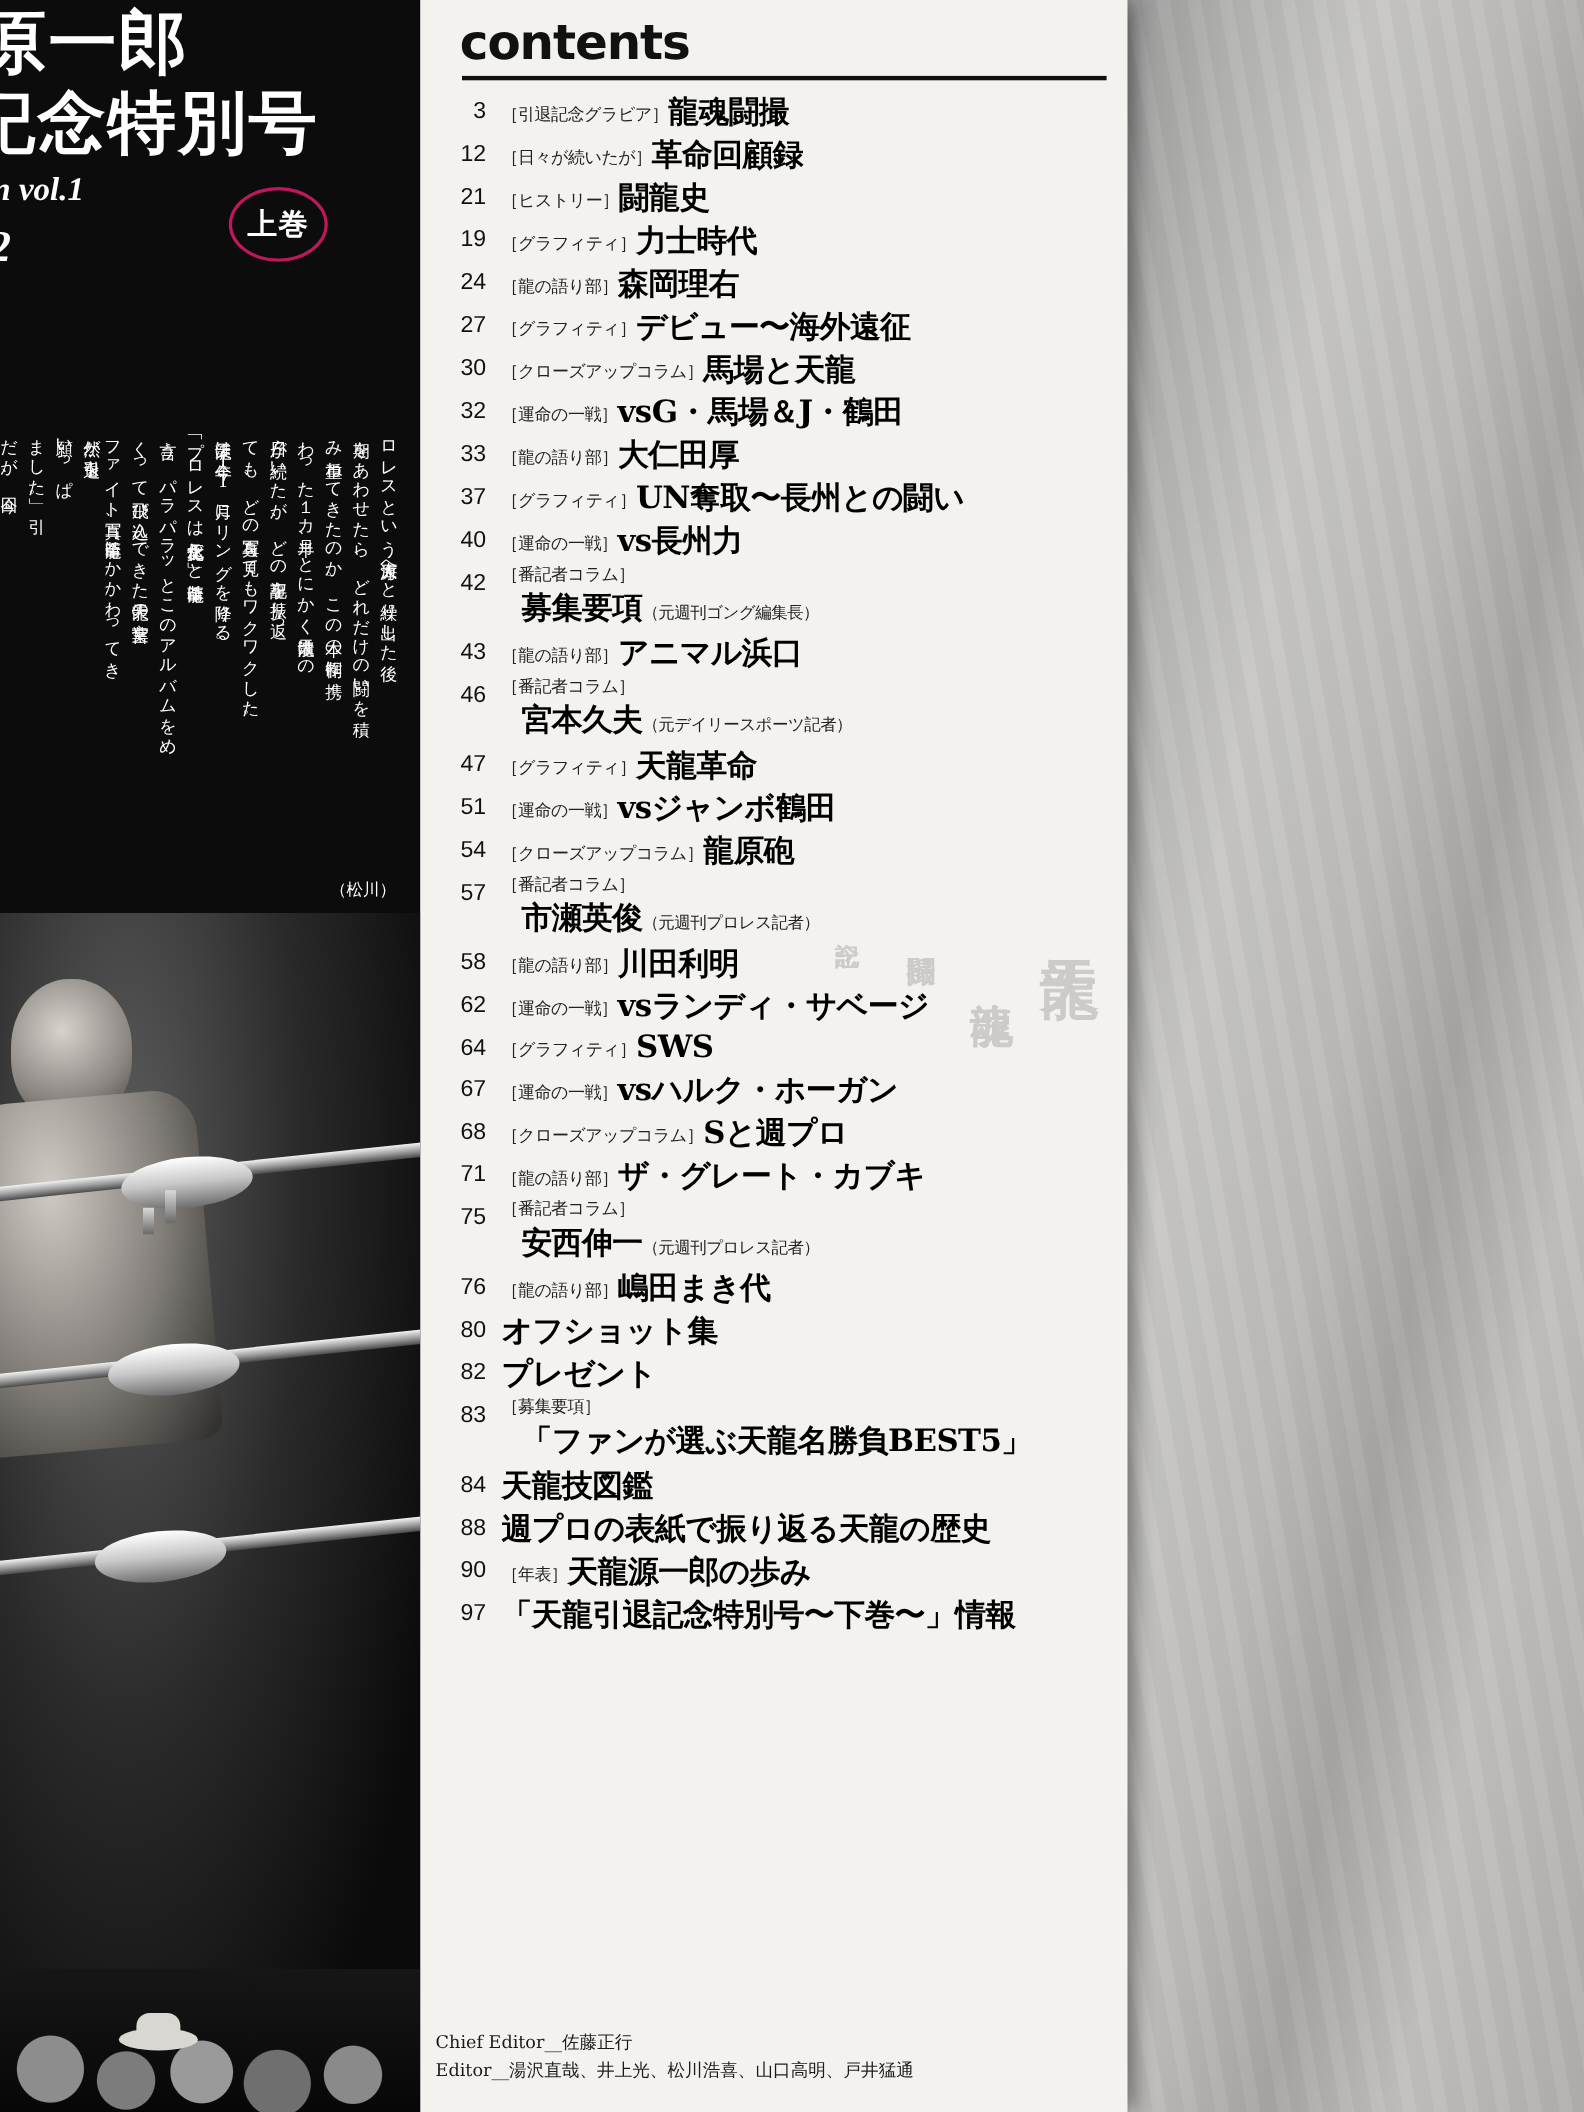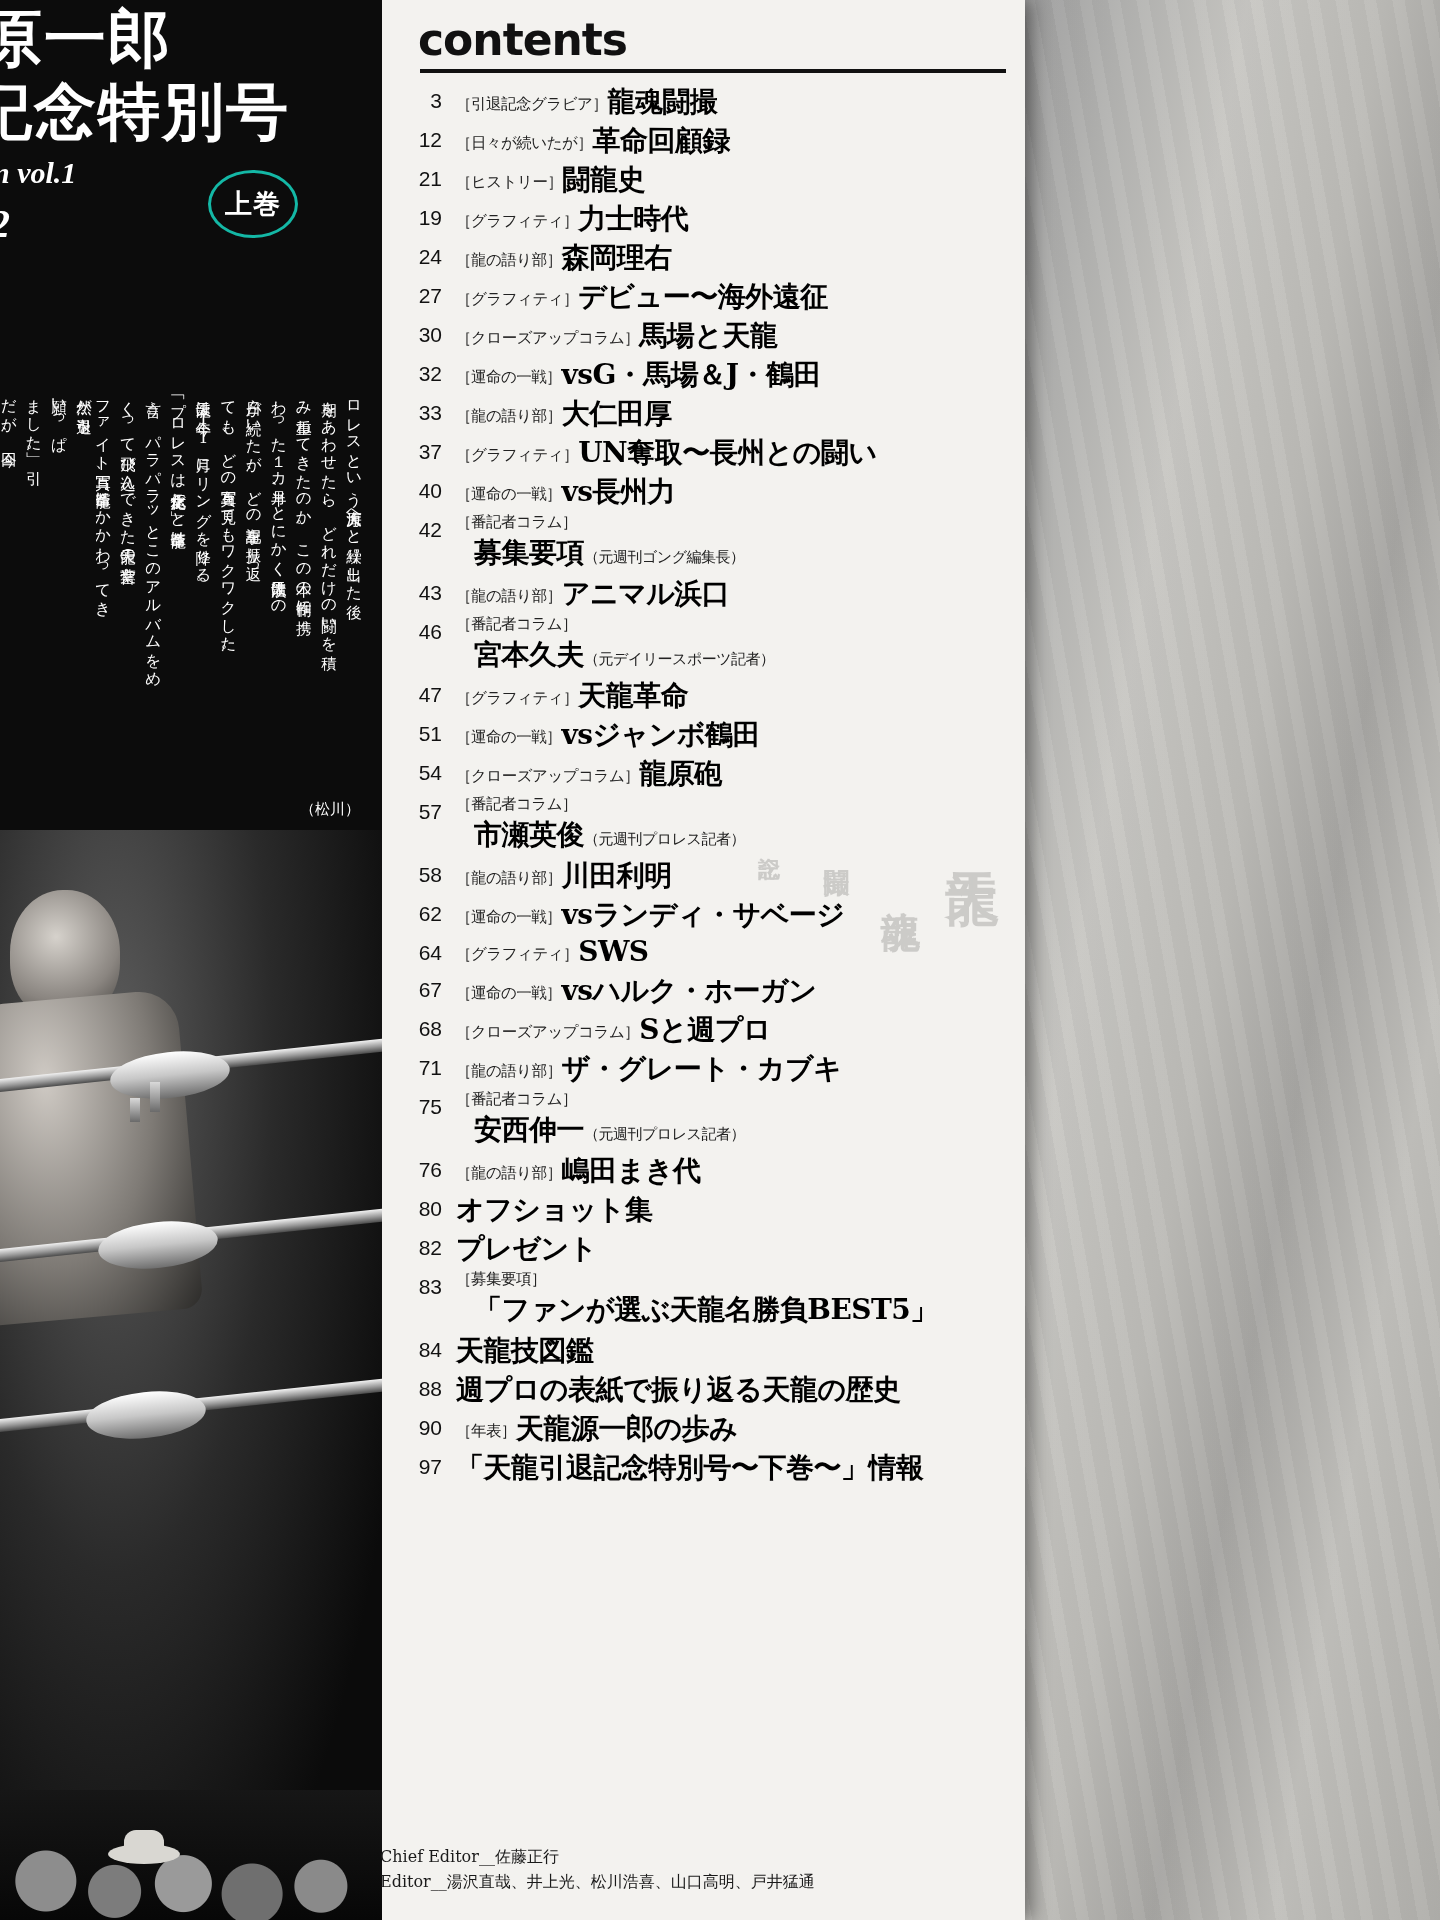--- a/index.html
+++ b/index.html
@@ -89,21 +89,21 @@
     font-style: italic;
     font-weight: bold;
     font-size: 40px;
     margin-top: 10px;
     margin-left: -16px;
   }
   .vol-badge {
     position: absolute;
     left: 208px; top: 170px;
     width: 84px; height: 62px;
-    border: 3px solid #14b8a6;
+    border: 3px solid #be185d;
     border-radius: 50%;
     display: flex; align-items: center; justify-content: center;
     font-family: "DejaVu Serif", serif;
     font-size: 27px;
     font-weight: bold;
     letter-spacing: 1px;
   }
 
   
   .jp-v {
@@ -282,21 +282,21 @@
     letter-spacing: -.5px;
   }
   .two-line .tag { display: block; margin-bottom: 1px; }
   .two-line .ttl { display: inline-block; }
   .two-line { padding-bottom: 2px; }
   .two-line .inner { padding-left: 18px; }
 
   
   .credits {
     position: absolute;
-    left: 380px;
+    left: 396px;
     top: 1845px;
     width: 620px;
     font-family: "DejaVu Serif", serif;
     font-size: 16px;
     color: #1a1a1a;
     line-height: 1.55;
   }
 
   
   .ghost {

